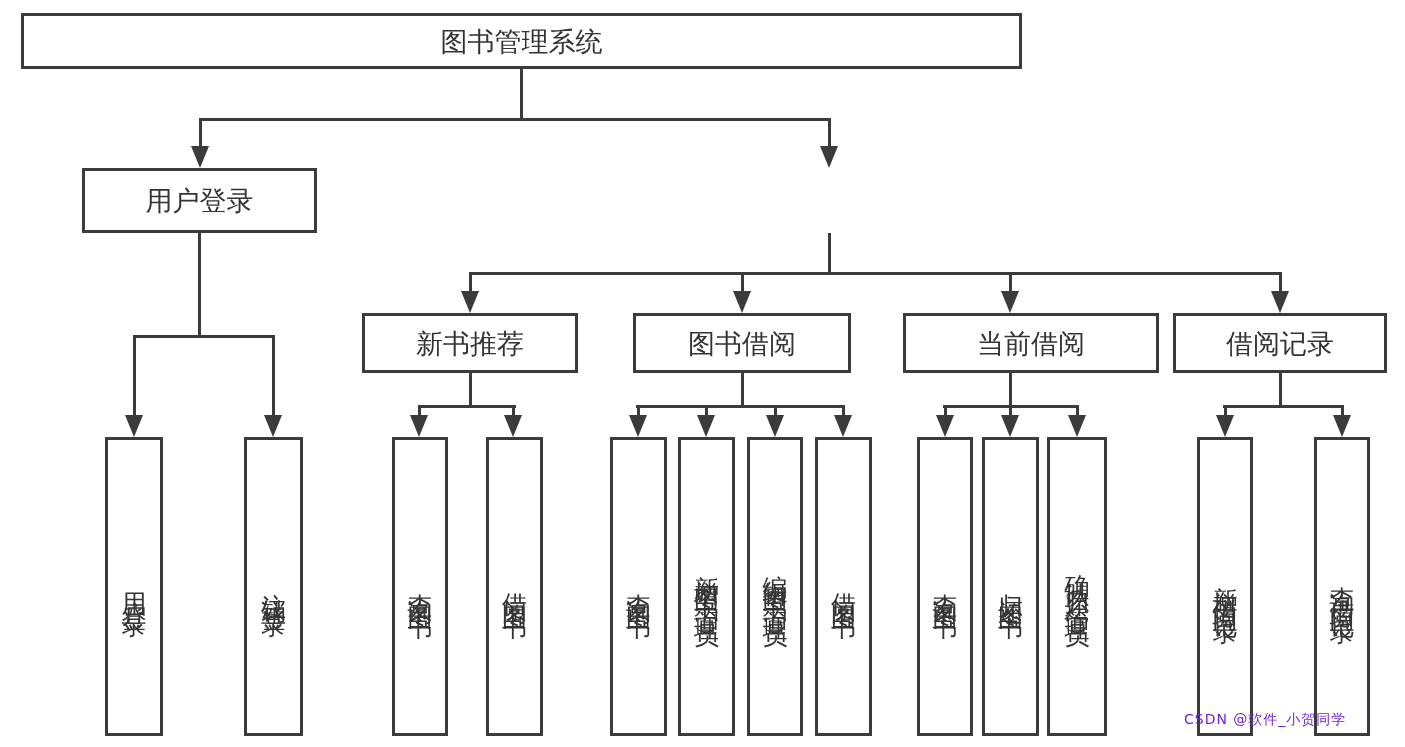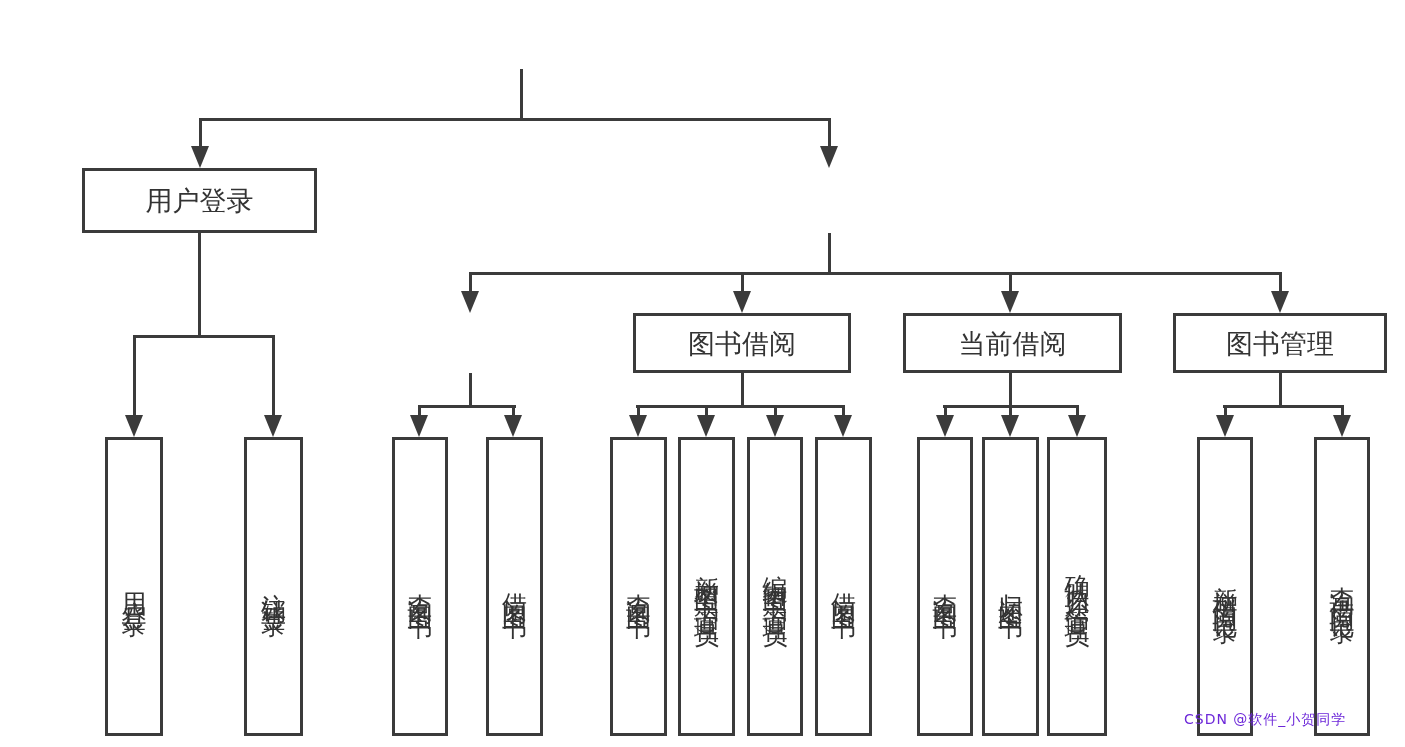--- a/index.html
+++ b/index.html
@@ -58,30 +58,32 @@
     color: #6d28d9;
     white-space: nowrap;
     letter-spacing: 1px;
   }
 </style>
 </head>
 <body>
 
 <div class="canvas">
 
+  <div class="node hbox" style="left:21px; top:13px; width:1001px; height:56px;">图书管理系统</div>
 
   <div class="node hbox" style="left:82px; top:168px; width:235px; height:65px;">用户登录</div>
 
 
+  <div class="node hbox" style="left:362px; top:313px; width:216px; height:60px;">新书推荐</div>
 
   <div class="node hbox" style="left:633px; top:313px; width:218px; height:60px;text-align:right;">图书借阅</div>
 
-  <div class="node hbox" style="left:903px; top:313px; width:219px; height:60px;">当前借阅</div>
+  <div class="node hbox" style="left:903px; top:313px; width:256px; height:60px;">当前借阅</div>
 
-  <div class="node hbox" style="left:1173px; top:313px; width:214px; height:60px;">图书管理</div>
+  <div class="node hbox" style="left:1173px; top:313px; width:214px; height:60px;">借阅记录</div>
 
   <div class="node leaf" style="left:105px; top:437px; width:58px; height:299px;">用户登录</div>
 
   <div class="node leaf" style="left:244px; top:437px; width:59px; height:299px;">注销登录</div>
 
   <div class="node leaf" style="left:392px; top:437px; width:56px; height:299px;">查询图书</div>
 
   <div class="node leaf" style="left:486px; top:437px; width:57px; height:299px;">借阅图书</div>
 
   <div class="node leaf" style="left:610px; top:437px; width:57px; height:299px;">查询图书</div>

